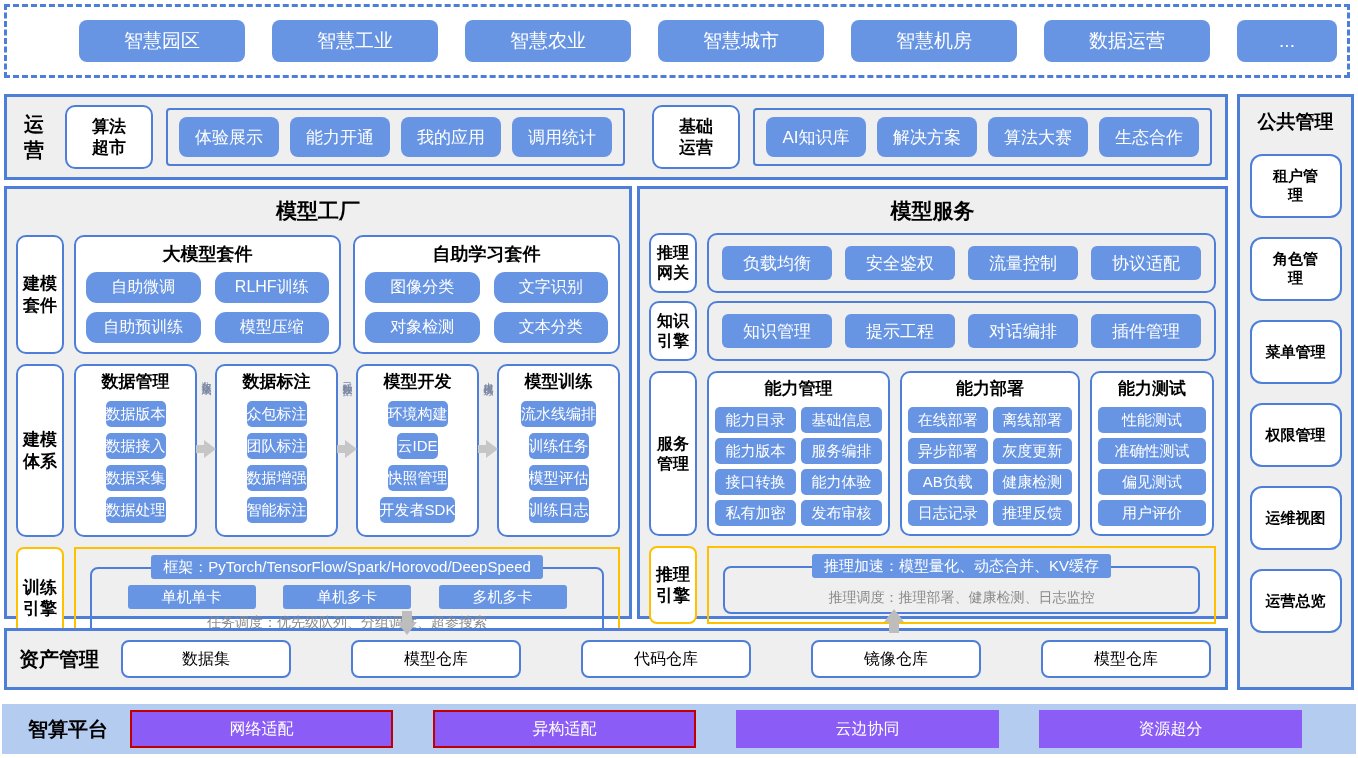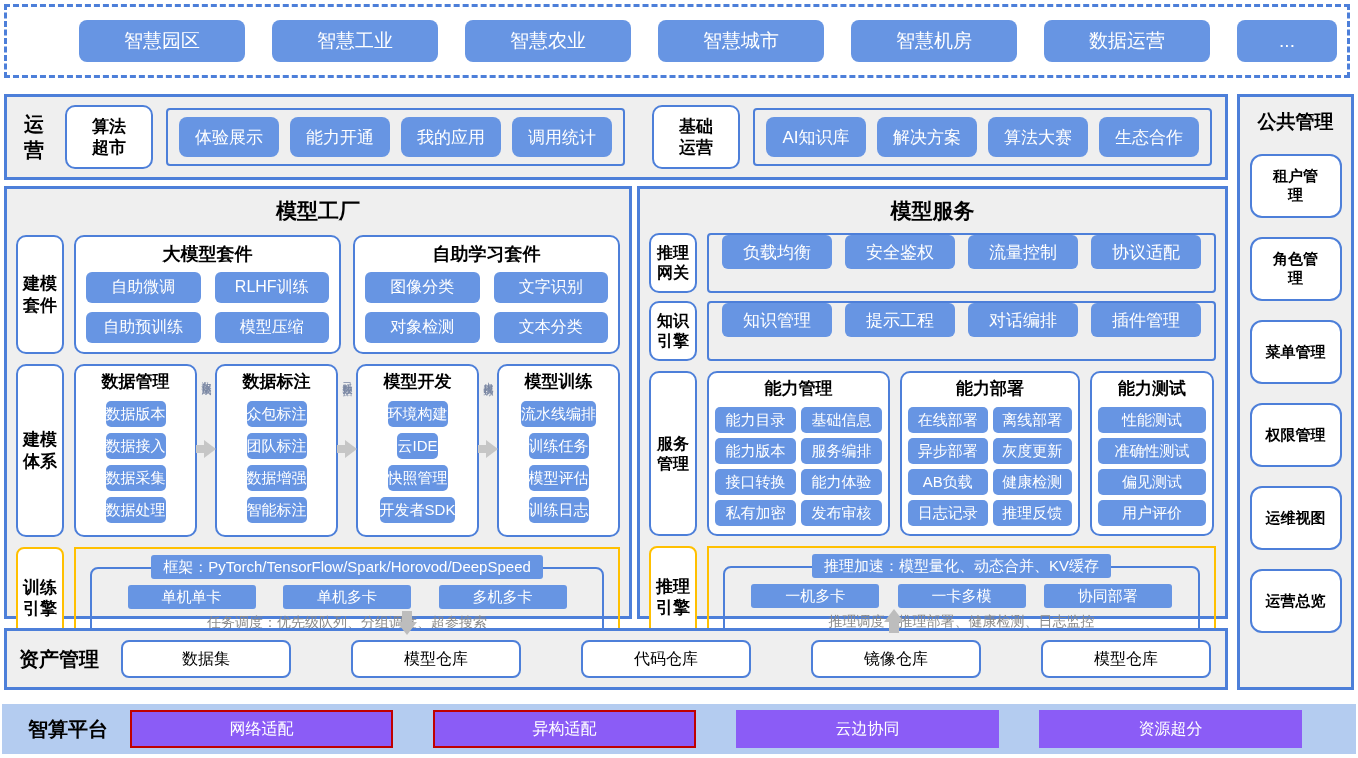--- a/index.html
+++ b/index.html
@@ -37,21 +37,21 @@
   .service{left:637px;top:186px;width:591px;height:433px;padding:4px 9px;display:flex;
         flex-direction:column;}
   .panel-title{text-align:center;font-weight:bold;font-size:21px;margin-top:4px;flex:none;}
   .frow{display:flex;margin-top:10px;}
   .side{width:48px;flex:none;font-weight:bold;font-size:17px;margin-right:10px;align-self:stretch;}
   .yside{border-color:#FFC000;border-radius:8px;}
   .colbox{flex:1;flex-direction:column;justify-content:flex-start;padding:5px 10px 9px;}
   .box-title{font-weight:bold;font-size:18px;text-align:right;margin-bottom:6px;}
   .box-title.sm{font-size:17px;margin-bottom:2px;}
   .grid2{display:grid;grid-template-columns:1fr 1fr;gap:9px 14px;width:100%;}
-  .s-pill{height:31px;font-size:16px;}
+  .s-pill{height:31px;font-size:16px;border-radius:11px;}
   .datacol{flex:1;padding:4px 7px 12px;display:flex;flex-direction:column;gap:6px;}
   .c-pill{height:26px;font-size:15px;border-radius:5px;}
   .flow{width:18px;flex:none;position:relative;display:flex;justify-content:center;}
   .flow-text{writing-mode:vertical-rl;font-size:10px;color:#7A87A3;margin-top:10px;letter-spacing:1px;}
   .flow-arrow{position:absolute;top:44%;left:-1px;width:20px;height:18px;}
   .flow-arrow::before{content:"";position:absolute;left:0;top:5px;width:8px;height:8px;background:#C6C6C6;}
   .flow-arrow::after{content:"";position:absolute;left:8px;top:0;width:0;height:0;
         border-left:12px solid #C6C6C6;border-top:9px solid transparent;border-bottom:9px solid transparent;}
 
   .engine-outer{flex:1;border:2px solid #FFC000;padding:6px 14px 8px;display:flex;
@@ -59,21 +59,21 @@
   .banner-pill{align-self:center;font-size:15px;height:24px;padding:0 12px;border-radius:3px;
         position:relative;z-index:2;margin-bottom:-12px;}
   .engine-inner{border:2px solid #4D7FD9;border-radius:8px;padding:16px 8px 5px;display:flex;
         flex-direction:column;}
   .modes{display:flex;justify-content:space-evenly;}
   .mode-pill{width:128px;height:24px;font-size:15px;border-radius:3px;}
   .engine-note{text-align:center;color:#8A8A8A;font-size:14px;margin-top:5px;}
 
   .srow{display:flex;margin-top:8px;}
   .srow .side{font-size:16px;}
-  .sgroup{flex:1;border:2px solid #4D7FD9;border-radius:4px;display:flex;
+  .sgroup{flex:1;border:2px solid #4D7FD9;border-radius:10px;display:flex;align-items:center;
         justify-content:space-evenly;height:60px;box-sizing:border-box;}
   .g-pill{width:110px;height:34px;font-size:17px;}
   .mgmt-box{flex-direction:column;padding:4px 6px 8px;gap:5px;}
   .mgmt-box.w1{width:183px;flex:none;margin-right:10px;}
   .mgmt-box.w2{width:180px;flex:none;margin-right:10px;}
   .mgmt-box.w3{width:124px;flex:none;}
   .grid2s{display:grid;grid-template-columns:1fr 1fr;gap:5px;width:100%;}
   .m-pill{height:26px;font-size:15px;border-radius:5px;padding:0 2px;}
   .col1s{display:flex;flex-direction:column;gap:5px;width:100%;}
 
@@ -306,25 +306,20 @@
       </div>
     </div>
 
     <div class="frow">
       <div class="wbox side yside">
           <span class="wrap2">推理引擎</span>
         </div>
       <div class="engine-outer">
         <div class="pill banner-pill">推理加速：模型量化、动态合并、KV缓存</div>
         <div class="engine-inner">
-          <div class="modes">
-            <div class="pill mode-pill">一机多卡</div>
-            <div class="pill mode-pill">一卡多模</div>
-            <div class="pill mode-pill">协同部署</div>
-          </div>
           <div class="engine-note">推理调度：推理部署、健康检测、日志监控</div>
         </div>
       </div>
     </div>
   </div>
 
   <div class="panel public">
     <div class="public-title">公共管理</div>
     <div class="wbox pm-box">
         <span class="wrap3">租户管理</span>

